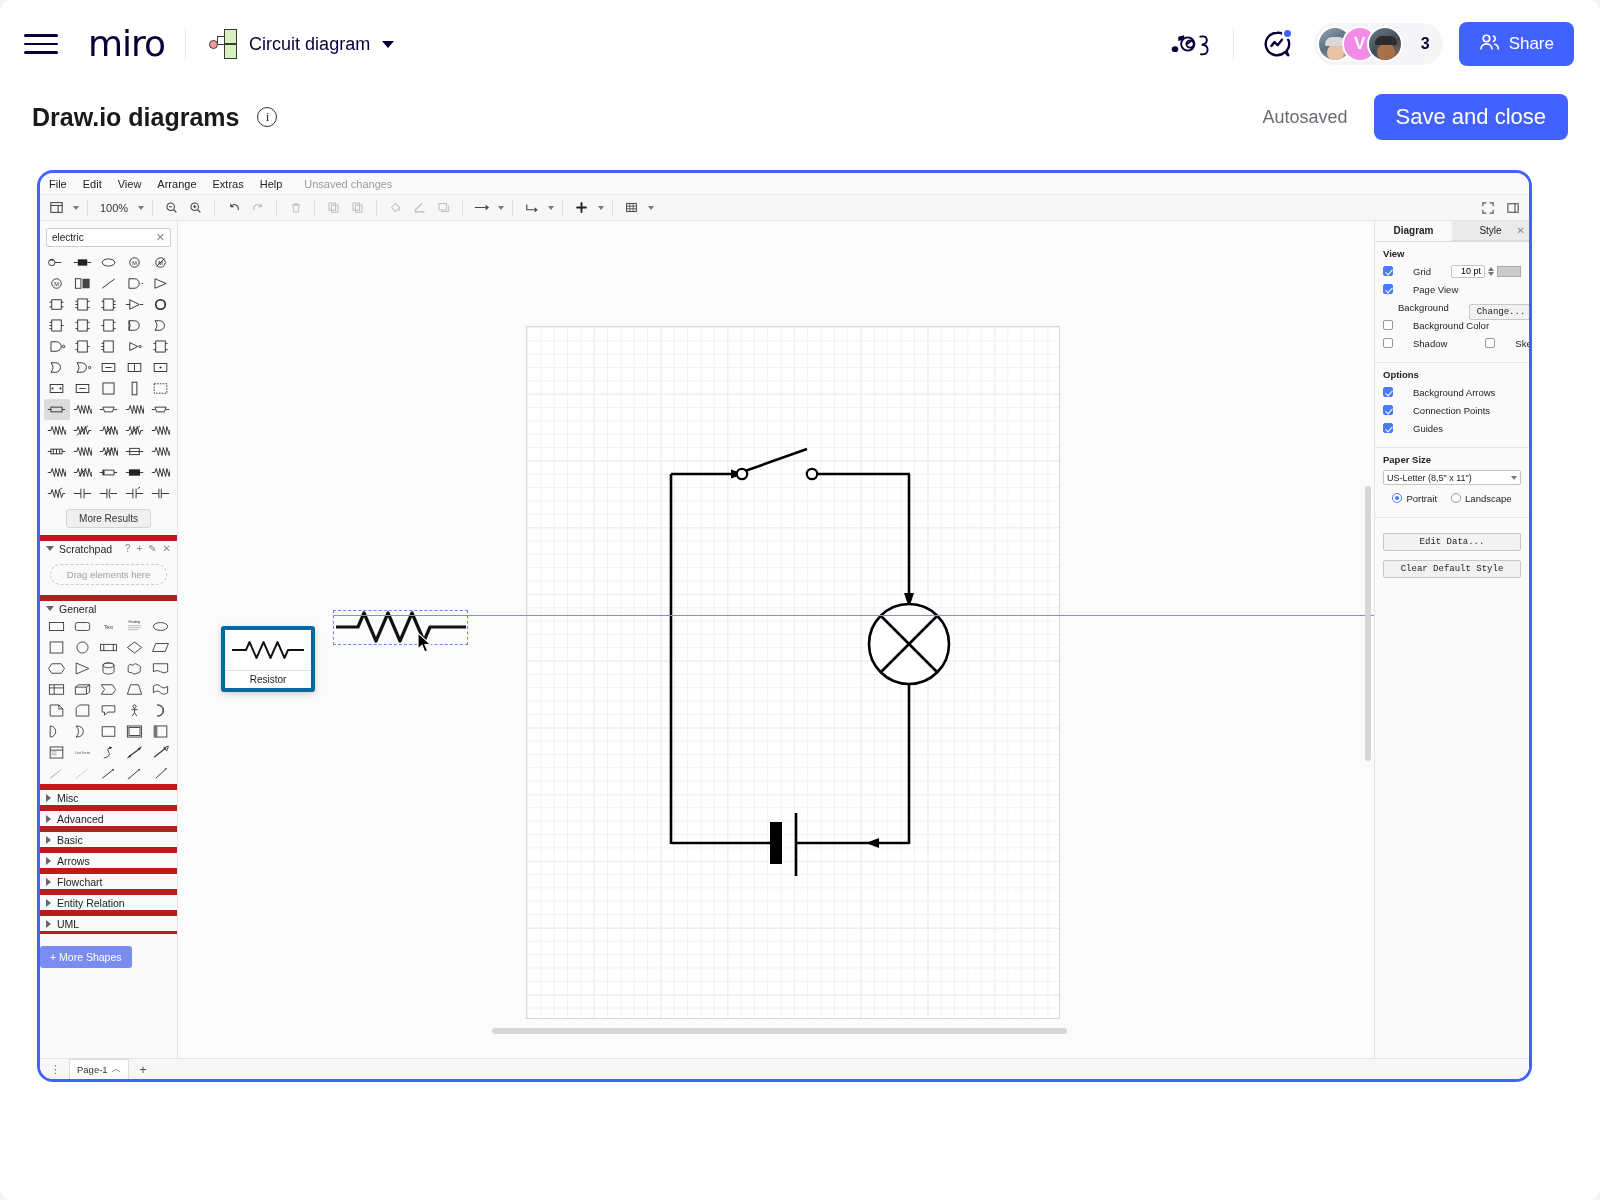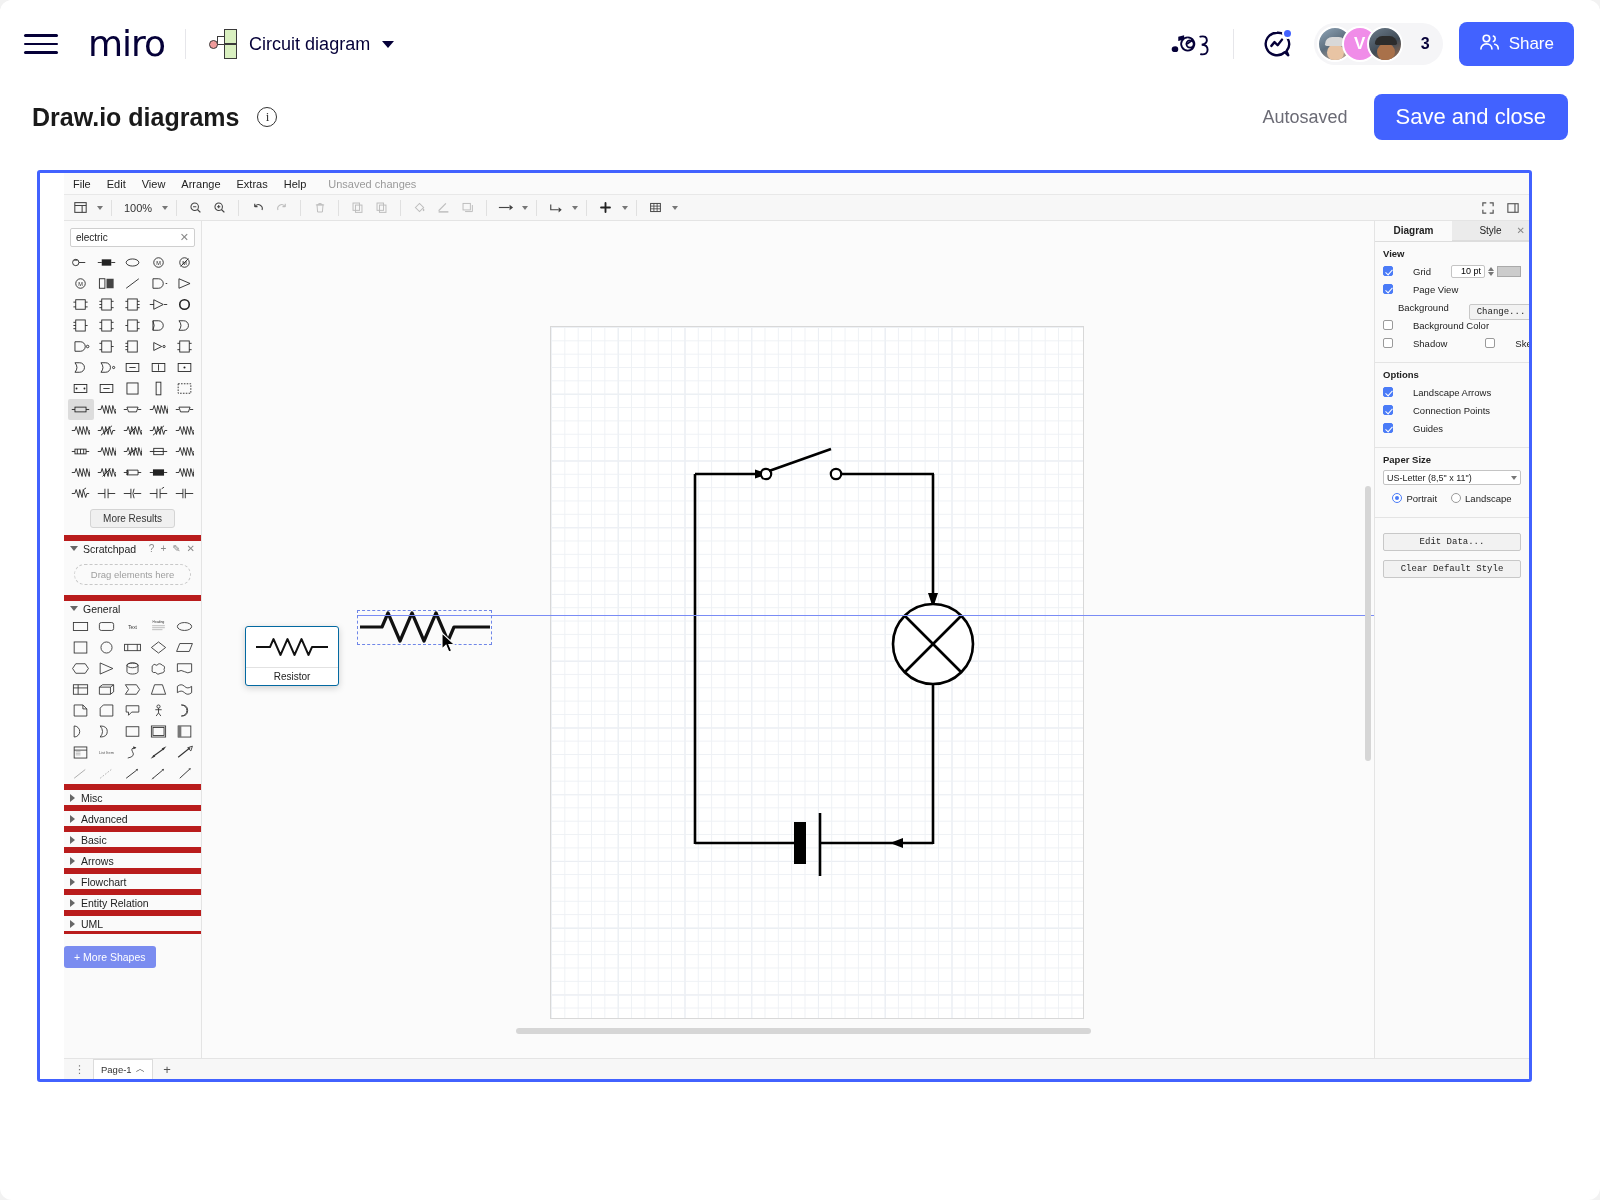--- a/index.html
+++ b/index.html
@@ -68,22 +68,22 @@
   .info-ic { margin-left: 18px; width: 20px; height: 20px; border: 1.6px solid #333;
     border-radius: 50%; font-size: 13px; line-height: 17px; text-align: center;
     color: #333; cursor: pointer; font-family: "Liberation Serif", serif; }
   .autosaved { margin-left: auto; font-size: 18px; color: #6b6b75; }
   .save-close { margin-left: 26px; margin-right: 32px; background: #4262ff; color: #fff;
     border: none; height: 46px; padding: 0 22px; border-radius: 8px; font-size: 22px;
     cursor: pointer; font-family: "Liberation Sans", sans-serif; }
 
   
   .drawio { position: absolute; left: 37px; top: 170px; width: 1495px; height: 912px;
-    border: 3px solid #4262ff; border-radius: 3px; background: #fff;
-    overflow: hidden; display: flex; flex-direction: column; padding-left: 24px; }
+    border: 3px solid #4262ff; border-radius: 16px; background: #fff;
+    overflow: hidden; display: flex; flex-direction: column; }
   .menubar { height: 22px; background: #fafafa; border-bottom: 1px solid #e8e8e8;
     display: flex; align-items: center; padding-left: 9px; gap: 16px; font-size: 11px; color: #222; }
   .menubar span { cursor: pointer; }
   .menubar .unsaved { color: #9a9a9a; margin-left: 6px; cursor: default; }
   .toolbar { height: 26px; background: #f7f7f7; border-bottom: 1px solid #e4e4e4;
     display: flex; align-items: center; padding-left: 6px; gap: 3px; font-size: 11px; }
   .tb { width: 21px; height: 21px; display:flex; align-items:center; justify-content:center;
     cursor: pointer; color: #444; }
   .tb.dis { opacity: .32; }
   .tb-sep { width: 1px; height: 16px; background: #e0e0e0; margin: 0 5px; }
@@ -181,21 +181,21 @@
   .fbtn { border: 1px solid #c8c8c8; background: #f2f2f2; border-radius: 2px; font-size: 9px;
     padding: 2px 7px; cursor: pointer; color: #222; font-family:Liberation Mono, monospace;margin-top:9px; }
   .fbtn.wide { width: 100%; text-align: center; display: block; margin-bottom: 4px; padding: 3px 0; }
   .select { width: 100%; height: 15px; border: 1px solid #c4c4c4; background: #fff;
     font-size: 9px; padding: 0 3px; border-radius: 2px; display:flex; align-items:center;
     justify-content: space-between; cursor: pointer; }
   .lbl-ind { padding-left: 15px; }
 
   
   .tooltip { position: absolute; left: 181px; top: 405px; width: 94px;
-    background: #fff; border: 1px solid #0369a1; border-radius: 3px;
+    background: #fff; border: 4px solid #0369a1; border-radius: 3px;
     box-shadow: 0 2px 7px rgba(0,0,0,.18); z-index: 40; }
   .tt-img { height: 40px; display:flex; align-items:center; justify-content:center; }
   .tt-lbl { border-top: 1px solid #e2e2e2; font-size: 10px; text-align: center;
     padding: 3px 0; color: #222; }
 </style>
 </head>
 <body>
 
 <div class="app">
 
@@ -1146,21 +1146,21 @@
             <span>Shadow</span>
             <span class="cb" style="margin-left:18px;"></span>
             <span>Sketch</span>
           </div>
         </div>
 
         <div class="fmt-sec">
           <div class="fmt-h">Options</div>
           <div class="row">
             <span class="cb on"></span>
-            <span>Landscape Arrows</span>
+            <span>Background Arrows</span>
           </div>
           <div class="row">
             <span class="cb on"></span>
             <span>Connection Points</span>
           </div>
           <div class="row">
             <span class="cb on"></span>
             <span>Guides</span>
           </div>
         </div>

